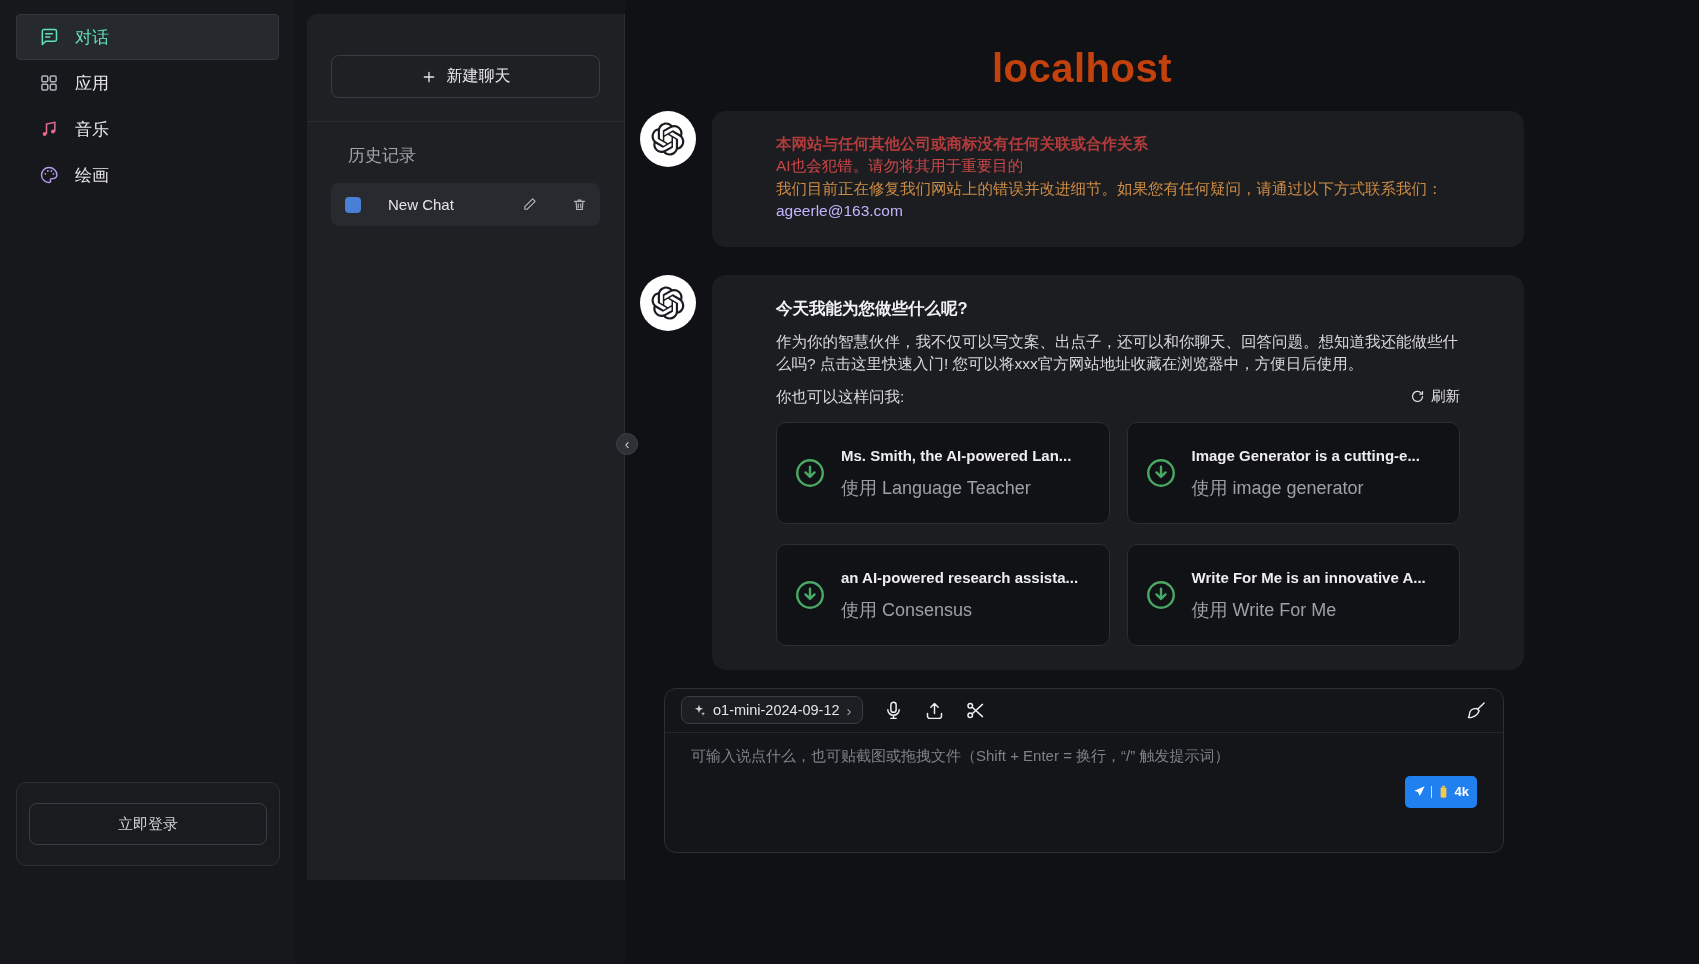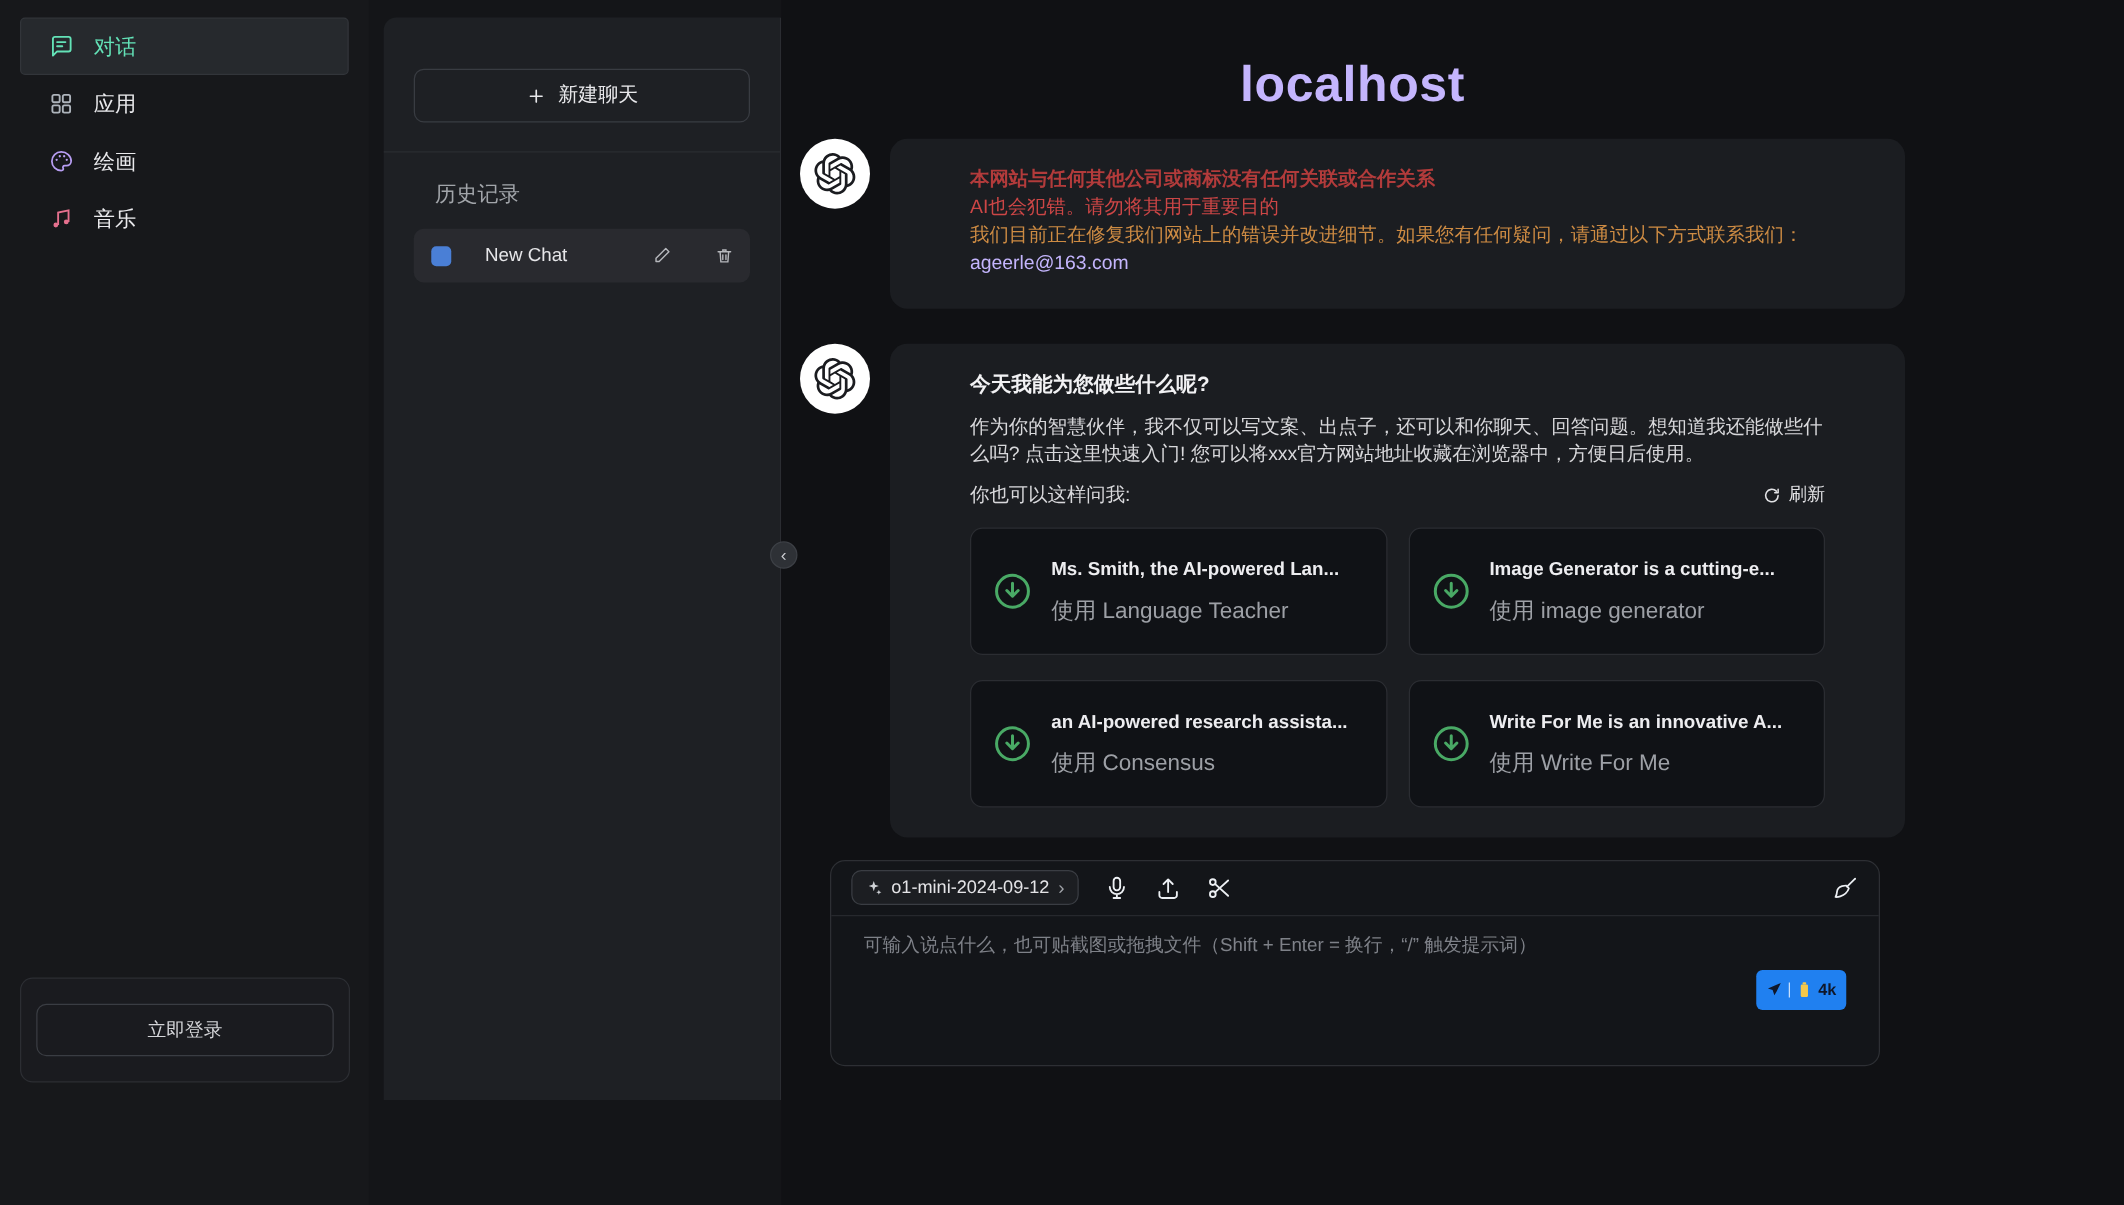--- a/index.html
+++ b/index.html
@@ -37,21 +37,21 @@
   .hist-action{width:15px;height:15px;color:#b6b8bd;cursor:pointer;margin-left:8px}
 
   
   .collapse{position:absolute;left:616px;top:433px;width:22px;height:22px;border-radius:50%;
     background:#2e3136;border:1px solid #3d4046;color:#c9cbd0;display:flex;align-items:center;
     justify-content:center;font-size:14px;line-height:1;cursor:pointer;z-index:5}
 
   
   .main{flex:1;background:#101114;position:relative;overflow:hidden}
   .chat-col{width:884px;margin-left:15px}
-  .page-title{text-align:center;font-size:40px;font-weight:800;color:#c4b5fd;margin-top:46px;letter-spacing:.5px}
+  .page-title{text-align:center;font-size:40px;font-weight:800;color:#c2410c;margin-top:46px;letter-spacing:.5px}
   .msg{display:flex;gap:16px;margin-top:20px}
   .msg+.msg{margin-top:28px}
   .avatar{width:56px;height:56px;border-radius:50%;background:#fff;display:flex;align-items:center;
     justify-content:center;flex:0 0 56px}
   .avatar svg{width:34px;height:34px;fill:#1b1c20}
   .bubble{flex:1;background:#1b1d21;border-radius:14px;padding:22px 64px 24px;font-size:15.5px;line-height:1.45}
 
   .ann-heading{font-size:17px;font-weight:700;color:#f0f0f2;margin-bottom:6px}
   .ann-line1{color:#b23b3b;font-weight:700}
   .ann-line2{color:#cc4646}
@@ -77,21 +77,21 @@
   .model-chip{display:flex;align-items:center;gap:7px;border:1px solid #3a3d43;background:#1c1e22;border-radius:8px;
     height:28px;padding:0 10px;font-size:14.5px;color:#e4e4e7;cursor:pointer}
   .model-chip svg{width:14px;height:14px;color:#cfd2d6}
   .model-chip .chev{color:#9fa2a8;font-size:15px}
   .tool-icon{width:21px;height:21px;color:#eceff3;cursor:pointer}
   .toolbar-spacer{flex:1}
   .composer textarea{display:block;width:100%;height:88px;background:transparent;border:none;outline:none;
     resize:none;padding:14px 26px;font-size:15px;font-family:inherit;color:#dcdce0}
   .composer textarea::placeholder{color:#7e8188}
   .send-badge{position:absolute;right:26px;bottom:44px;height:23px;background:#2080f0;border-radius:5px;
-    display:flex;align-items:center;gap:5px;padding:16px 8px;color:#0f172a;font-size:13px;font-weight:700;cursor:pointer}
+    display:flex;align-items:center;gap:5px;padding:16px 8px;color:#ffffff;font-size:13px;font-weight:700;cursor:pointer}
   .send-badge svg{width:13px;height:13px}
   .badge-divider{width:1px;height:12px;background:rgba(255,255,255,.75)}
   .badge-batt{width:9px;height:13px}
 </style>
 </head>
 <body>
 
 <svg width="0" height="0" style="position:absolute">
   <symbol id="openai-logo" viewBox="0 0 41 41">
     <path d="M37.5324 16.8707C37.9808 15.5241 38.1363 14.0974 37.9886 12.6859C37.8409 11.2744 37.3934 9.91076 36.676 8.68622C35.6126 6.83404 33.9882 5.3676 32.0373 4.4985C30.0864 3.62941 27.9098 3.40259 25.8215 3.85078C24.8796 2.7893 23.7219 1.94125 22.4257 1.36341C21.1295 0.785575 19.7249 0.491269 18.3058 0.500197C16.1708 0.495044 14.0893 1.16803 12.3614 2.42214C10.6335 3.67624 9.34853 5.44666 8.6917 7.47815C7.30085 7.76286 5.98686 8.3414 4.8377 9.17505C3.68854 10.0087 2.73073 11.0782 2.02839 12.312C0.956464 14.1591 0.498905 16.2988 0.721698 18.4228C0.944492 20.5467 1.83612 22.5449 3.268 24.1293C2.81966 25.4759 2.66413 26.9026 2.81182 28.3141C2.95951 29.7256 3.40701 31.0892 4.12437 32.3138C5.18791 34.1659 6.8123 35.6322 8.76321 36.5013C10.7141 37.3704 12.8907 37.5973 14.9789 37.1492C15.9208 38.2107 17.0786 39.0587 18.3747 39.6366C19.6709 40.2144 21.0755 40.5087 22.4946 40.4998C24.6307 40.5054 26.7133 39.8321 28.4418 38.5772C30.1704 37.3223 31.4556 35.5506 32.1119 33.5179C33.5027 33.2332 34.8167 32.6547 35.9659 31.821C37.115 30.9874 38.0728 29.9178 38.7752 28.684C39.8458 26.8371 40.3023 24.6979 40.0789 22.5748C39.8556 20.4517 38.9639 18.4544 37.5324 16.8707ZM22.4978 37.8849C20.7443 37.8874 19.0459 37.2733 17.6994 36.1501C17.7601 36.117 17.8666 36.0586 17.936 36.0161L25.9004 31.4156C26.1003 31.3019 26.2663 31.137 26.3813 30.9378C26.4964 30.7386 26.5563 30.5124 26.5549 30.2825V19.0542L29.9213 20.998C29.9389 21.0068 29.9541 21.0198 29.9656 21.0359C29.977 21.052 29.9842 21.0707 29.9867 21.0902V30.3889C29.9842 32.375 29.1946 34.2791 27.7909 35.6841C26.3872 37.0892 24.4838 37.8806 22.4978 37.8849ZM6.39227 31.0064C5.51397 29.4888 5.19742 27.7107 5.49804 25.9832C5.55718 26.0187 5.66048 26.0818 5.73461 26.1244L13.699 30.7248C13.8975 30.8408 14.1233 30.902 14.3532 30.902C14.583 30.902 14.8088 30.8408 15.0073 30.7248L24.731 25.1103V28.9979C24.7321 29.0177 24.7283 29.0376 24.7199 29.0556C24.7115 29.0736 24.6988 29.0893 24.6829 29.1012L16.6317 33.7497C14.9096 34.7416 12.8643 35.0097 10.9447 34.4954C9.02506 33.9811 7.38785 32.7263 6.39227 31.0064ZM4.29707 13.6194C5.17156 12.0998 6.55279 10.9364 8.19885 10.3327C8.19885 10.4013 8.19491 10.5228 8.19491 10.6071V19.808C8.19351 20.0378 8.25334 20.2638 8.36823 20.4629C8.48312 20.6619 8.64893 20.8267 8.84863 20.9404L18.5723 26.5542L15.206 28.4979C15.1894 28.5089 15.1703 28.5155 15.1505 28.5173C15.1307 28.5191 15.1107 28.516 15.0924 28.5082L7.04046 23.8557C5.32135 22.8601 4.06716 21.2235 3.55289 19.3046C3.03862 17.3858 3.30624 15.3413 4.29707 13.6194ZM31.955 20.0556L22.2312 14.4411L25.5976 12.4981C25.6142 12.4872 25.6333 12.4805 25.6531 12.4787C25.6729 12.4769 25.6928 12.4801 25.7111 12.4879L33.7631 17.1364C34.9967 17.849 36.0017 18.8982 36.6606 20.1613C37.3194 21.4244 37.6047 22.849 37.4832 24.2684C37.3617 25.6878 36.8382 27.0432 35.9743 28.1759C35.1103 29.3086 33.9415 30.1717 32.6047 30.6641C32.6047 30.5947 32.6047 30.4733 32.6047 30.3889V21.188C32.6066 20.9586 32.5474 20.7328 32.4332 20.5338C32.319 20.3348 32.154 20.1698 31.955 20.0556ZM35.3055 15.0128C35.2464 14.9765 35.1431 14.9142 35.069 14.8717L27.1045 10.2712C26.906 10.1554 26.6803 10.0943 26.4504 10.0943C26.2206 10.0943 25.9948 10.1554 25.7963 10.2712L16.0726 15.8858V11.9982C16.0715 11.9783 16.0753 11.9585 16.0837 11.9405C16.0921 11.9225 16.1048 11.9068 16.1207 11.8949L24.1719 7.25025C25.4053 6.53903 26.8158 6.19376 28.2383 6.25482C29.6608 6.31589 31.0364 6.78077 32.2044 7.59508C33.3723 8.40939 34.2842 9.53945 34.8334 10.8531C35.3826 12.1667 35.5464 13.6095 35.3055 15.0128ZM14.2424 21.9419L10.8752 19.9981C10.8576 19.9893 10.8423 19.9763 10.8309 19.9602C10.8195 19.9441 10.8122 19.9254 10.8098 19.9058V10.6071C10.8107 9.18295 11.2173 7.78848 11.9819 6.58696C12.7466 5.38544 13.8377 4.42659 15.1275 3.82264C16.4173 3.21869 17.8524 2.99464 19.2649 3.1767C20.6775 3.35876 22.0089 3.93941 23.1034 4.85067C23.0427 4.88379 22.937 4.94215 22.8668 4.98473L14.9024 9.58517C14.7025 9.69878 14.5366 9.86356 14.4215 10.0626C14.3065 10.2616 14.2466 10.4877 14.2479 10.7175L14.2424 21.9419ZM16.071 17.9991L20.4018 15.4978L24.7325 17.9975V22.9985L20.4018 25.4983L16.071 22.9985V17.9991Z"></path>
@@ -115,36 +115,36 @@
     <div class="side-item">
       <svg class="icon-apps" viewBox="0 0 24 24" fill="none" stroke="currentColor" stroke-width="1.8">
           <rect x="3.5" y="3.5" width="7" height="7" rx="1.5"></rect>
           <rect x="13.5" y="3.5" width="7" height="7" rx="1.5"></rect>
           <rect x="3.5" y="13.5" width="7" height="7" rx="1.5"></rect>
           <rect x="13.5" y="13.5" width="7" height="7" rx="1.5"></rect>
         </svg>
       <span>应用</span>
     </div>
     <div class="side-item">
+      <svg class="icon-music" viewBox="0 0 24 24" fill="none" stroke="currentColor" stroke-width="1.8">
+          <path d="M9 18V6l10-2v11"></path>
+          <circle cx="6.8" cy="18" r="2.3" fill="currentColor" stroke="none"></circle>
+          <circle cx="16.8" cy="15" r="2.3" fill="currentColor" stroke="none"></circle>
+        </svg>
+      <span>音乐</span>
+    </div>
+    <div class="side-item">
       <svg class="icon-palette" viewBox="0 0 24 24" fill="none" stroke="currentColor" stroke-width="1.7">
           <path d="M12 3a9 9 0 0 0 0 18c1.8 0 2.4-1.2 1.8-2.3-.6-1.1.1-2.4 1.5-2.4H17a4.5 4.5 0 0 0 4.5-4.5C21.5 7 17.2 3 12 3z"></path>
           <circle cx="7.6" cy="10.6" r="1.1" fill="currentColor" stroke="none"></circle>
           <circle cx="10.6" cy="7.2" r="1.1" fill="currentColor" stroke="none"></circle>
           <circle cx="14.8" cy="7.2" r="1.1" fill="currentColor" stroke="none"></circle>
           <circle cx="17.3" cy="10.6" r="1.1" fill="currentColor" stroke="none"></circle>
         </svg>
       <span>绘画</span>
-    </div>
-    <div class="side-item">
-      <svg class="icon-music" viewBox="0 0 24 24" fill="none" stroke="currentColor" stroke-width="1.8">
-          <path d="M9 18V6l10-2v11"></path>
-          <circle cx="6.8" cy="18" r="2.3" fill="currentColor" stroke="none"></circle>
-          <circle cx="16.8" cy="15" r="2.3" fill="currentColor" stroke="none"></circle>
-        </svg>
-      <span>音乐</span>
     </div>
 
     <div class="sidebar-footer">
       <button class="login-btn">立即登录</button>
     </div>
   </div>
 
   <div class="history">
     <button class="new-chat-btn">
       <svg viewBox="0 0 24 24" fill="none" stroke="currentColor" stroke-width="2" stroke-linecap="round">

